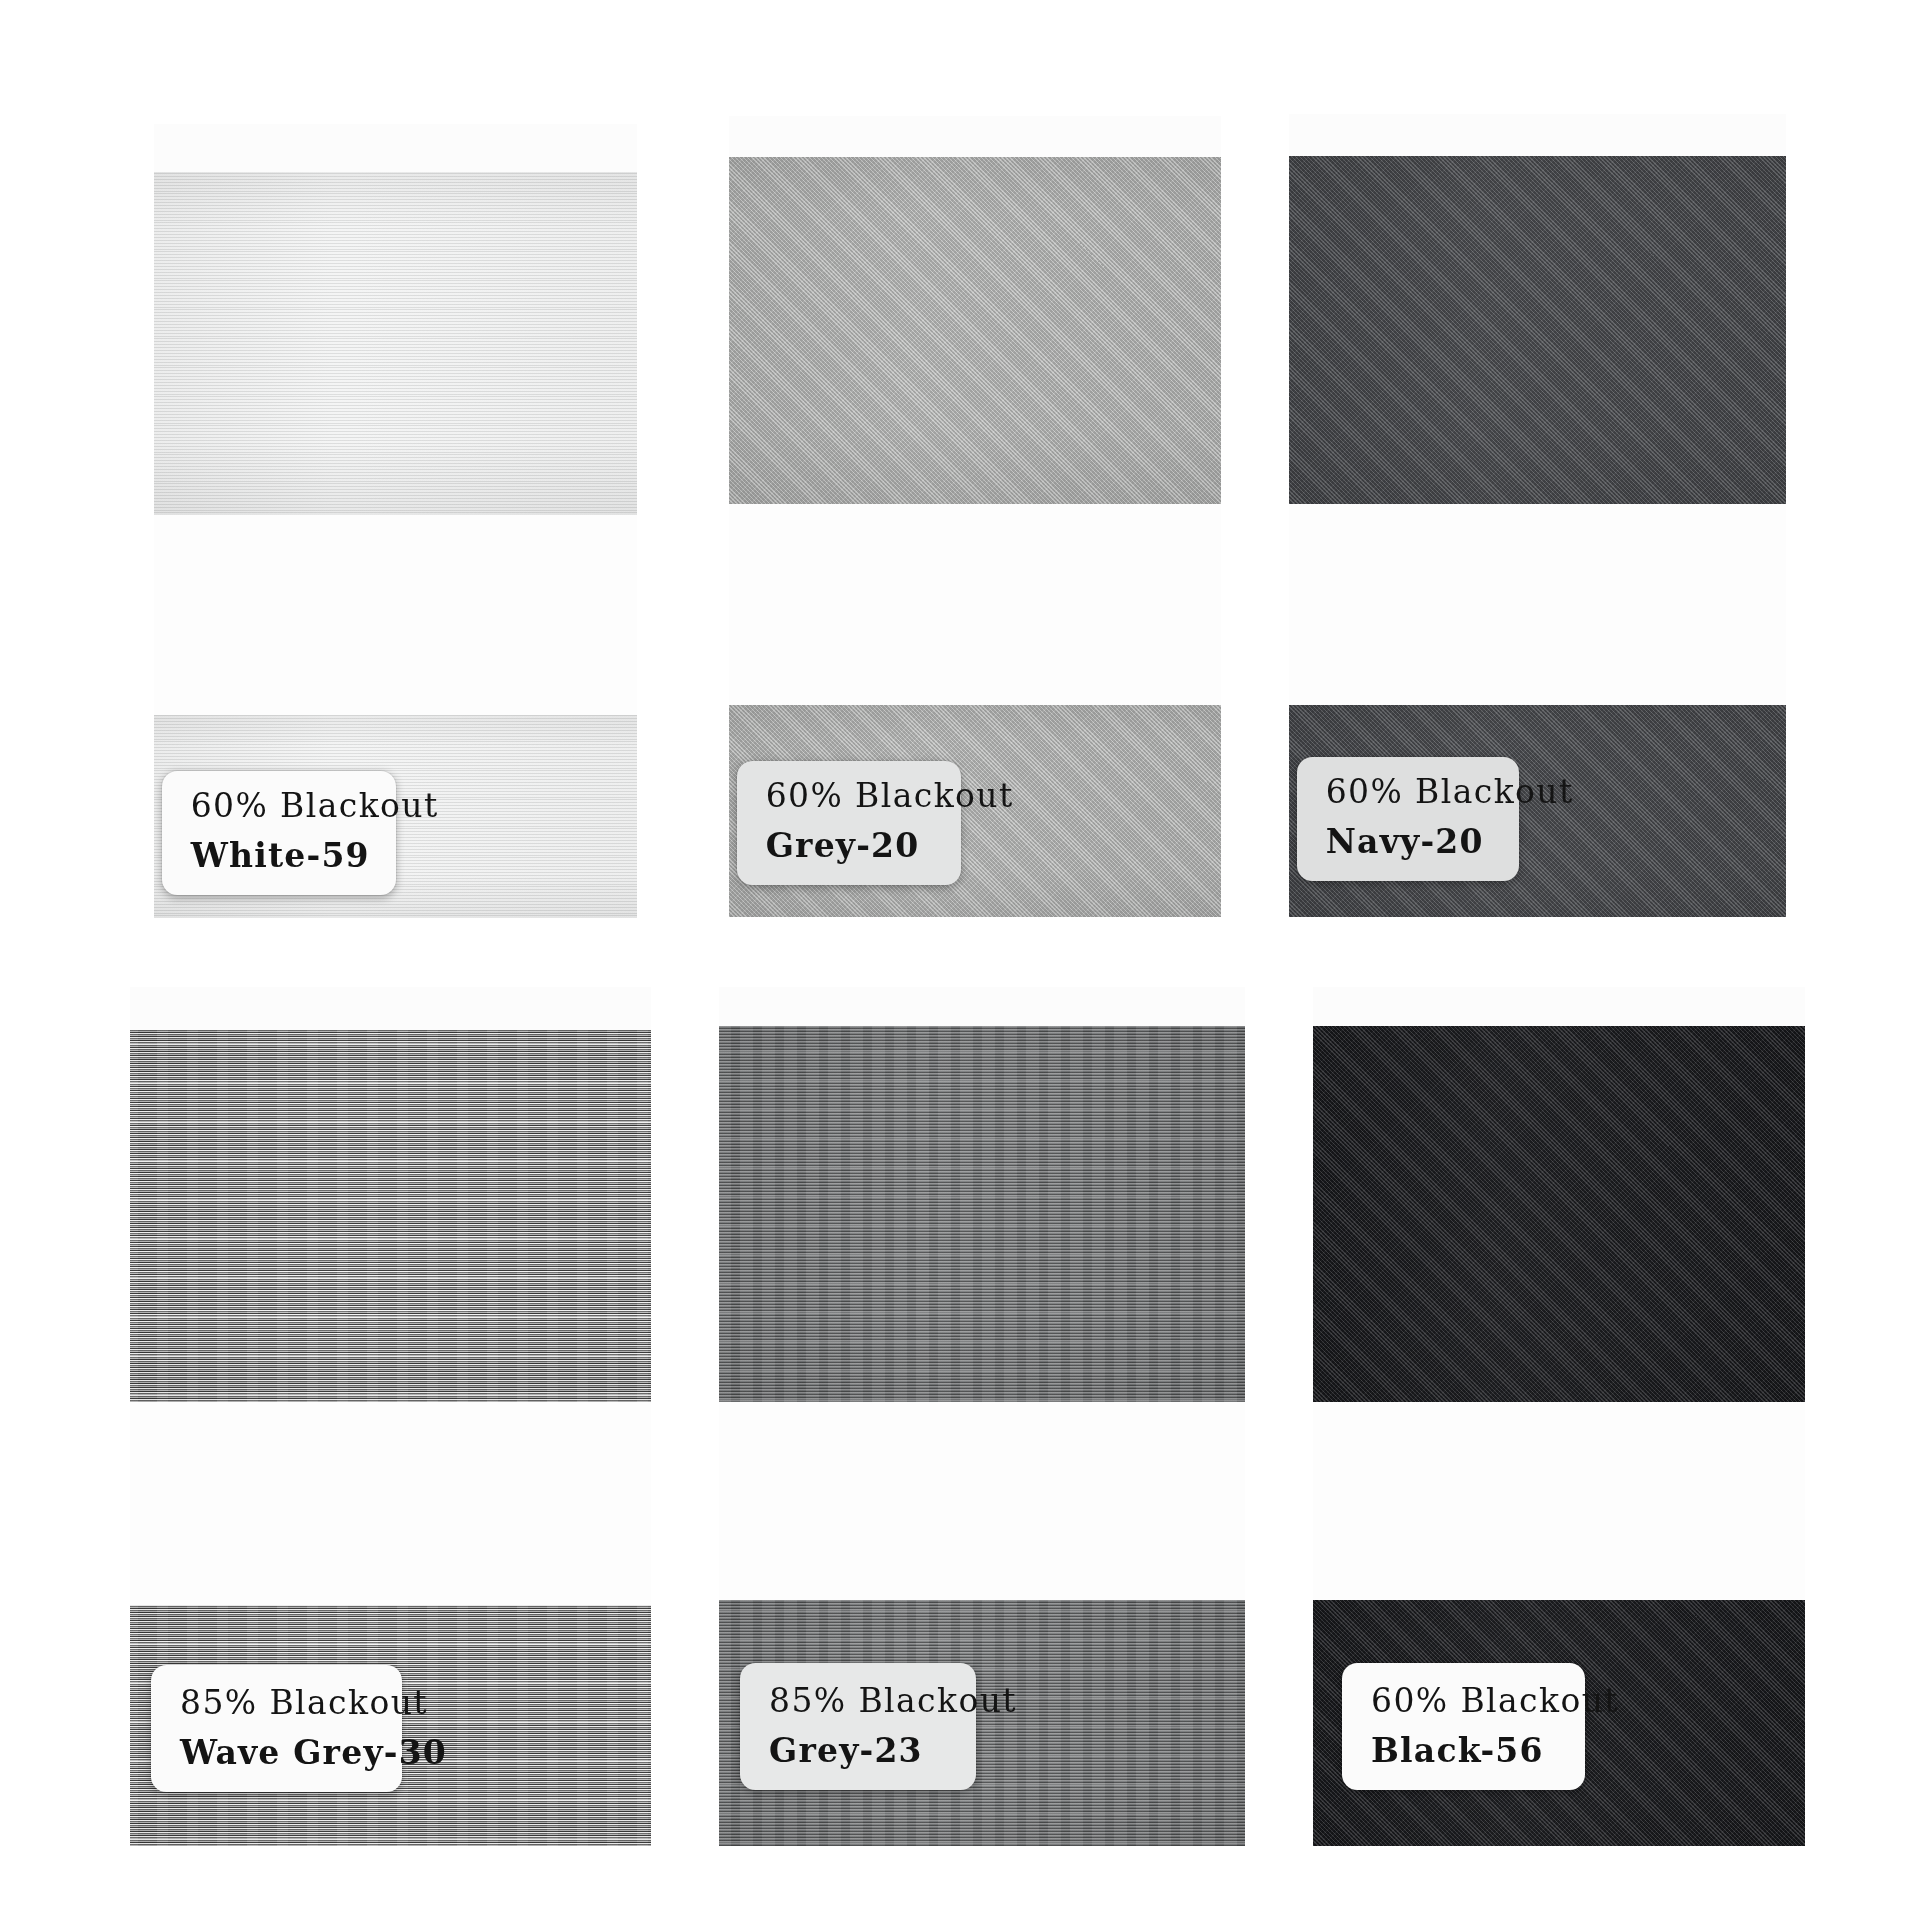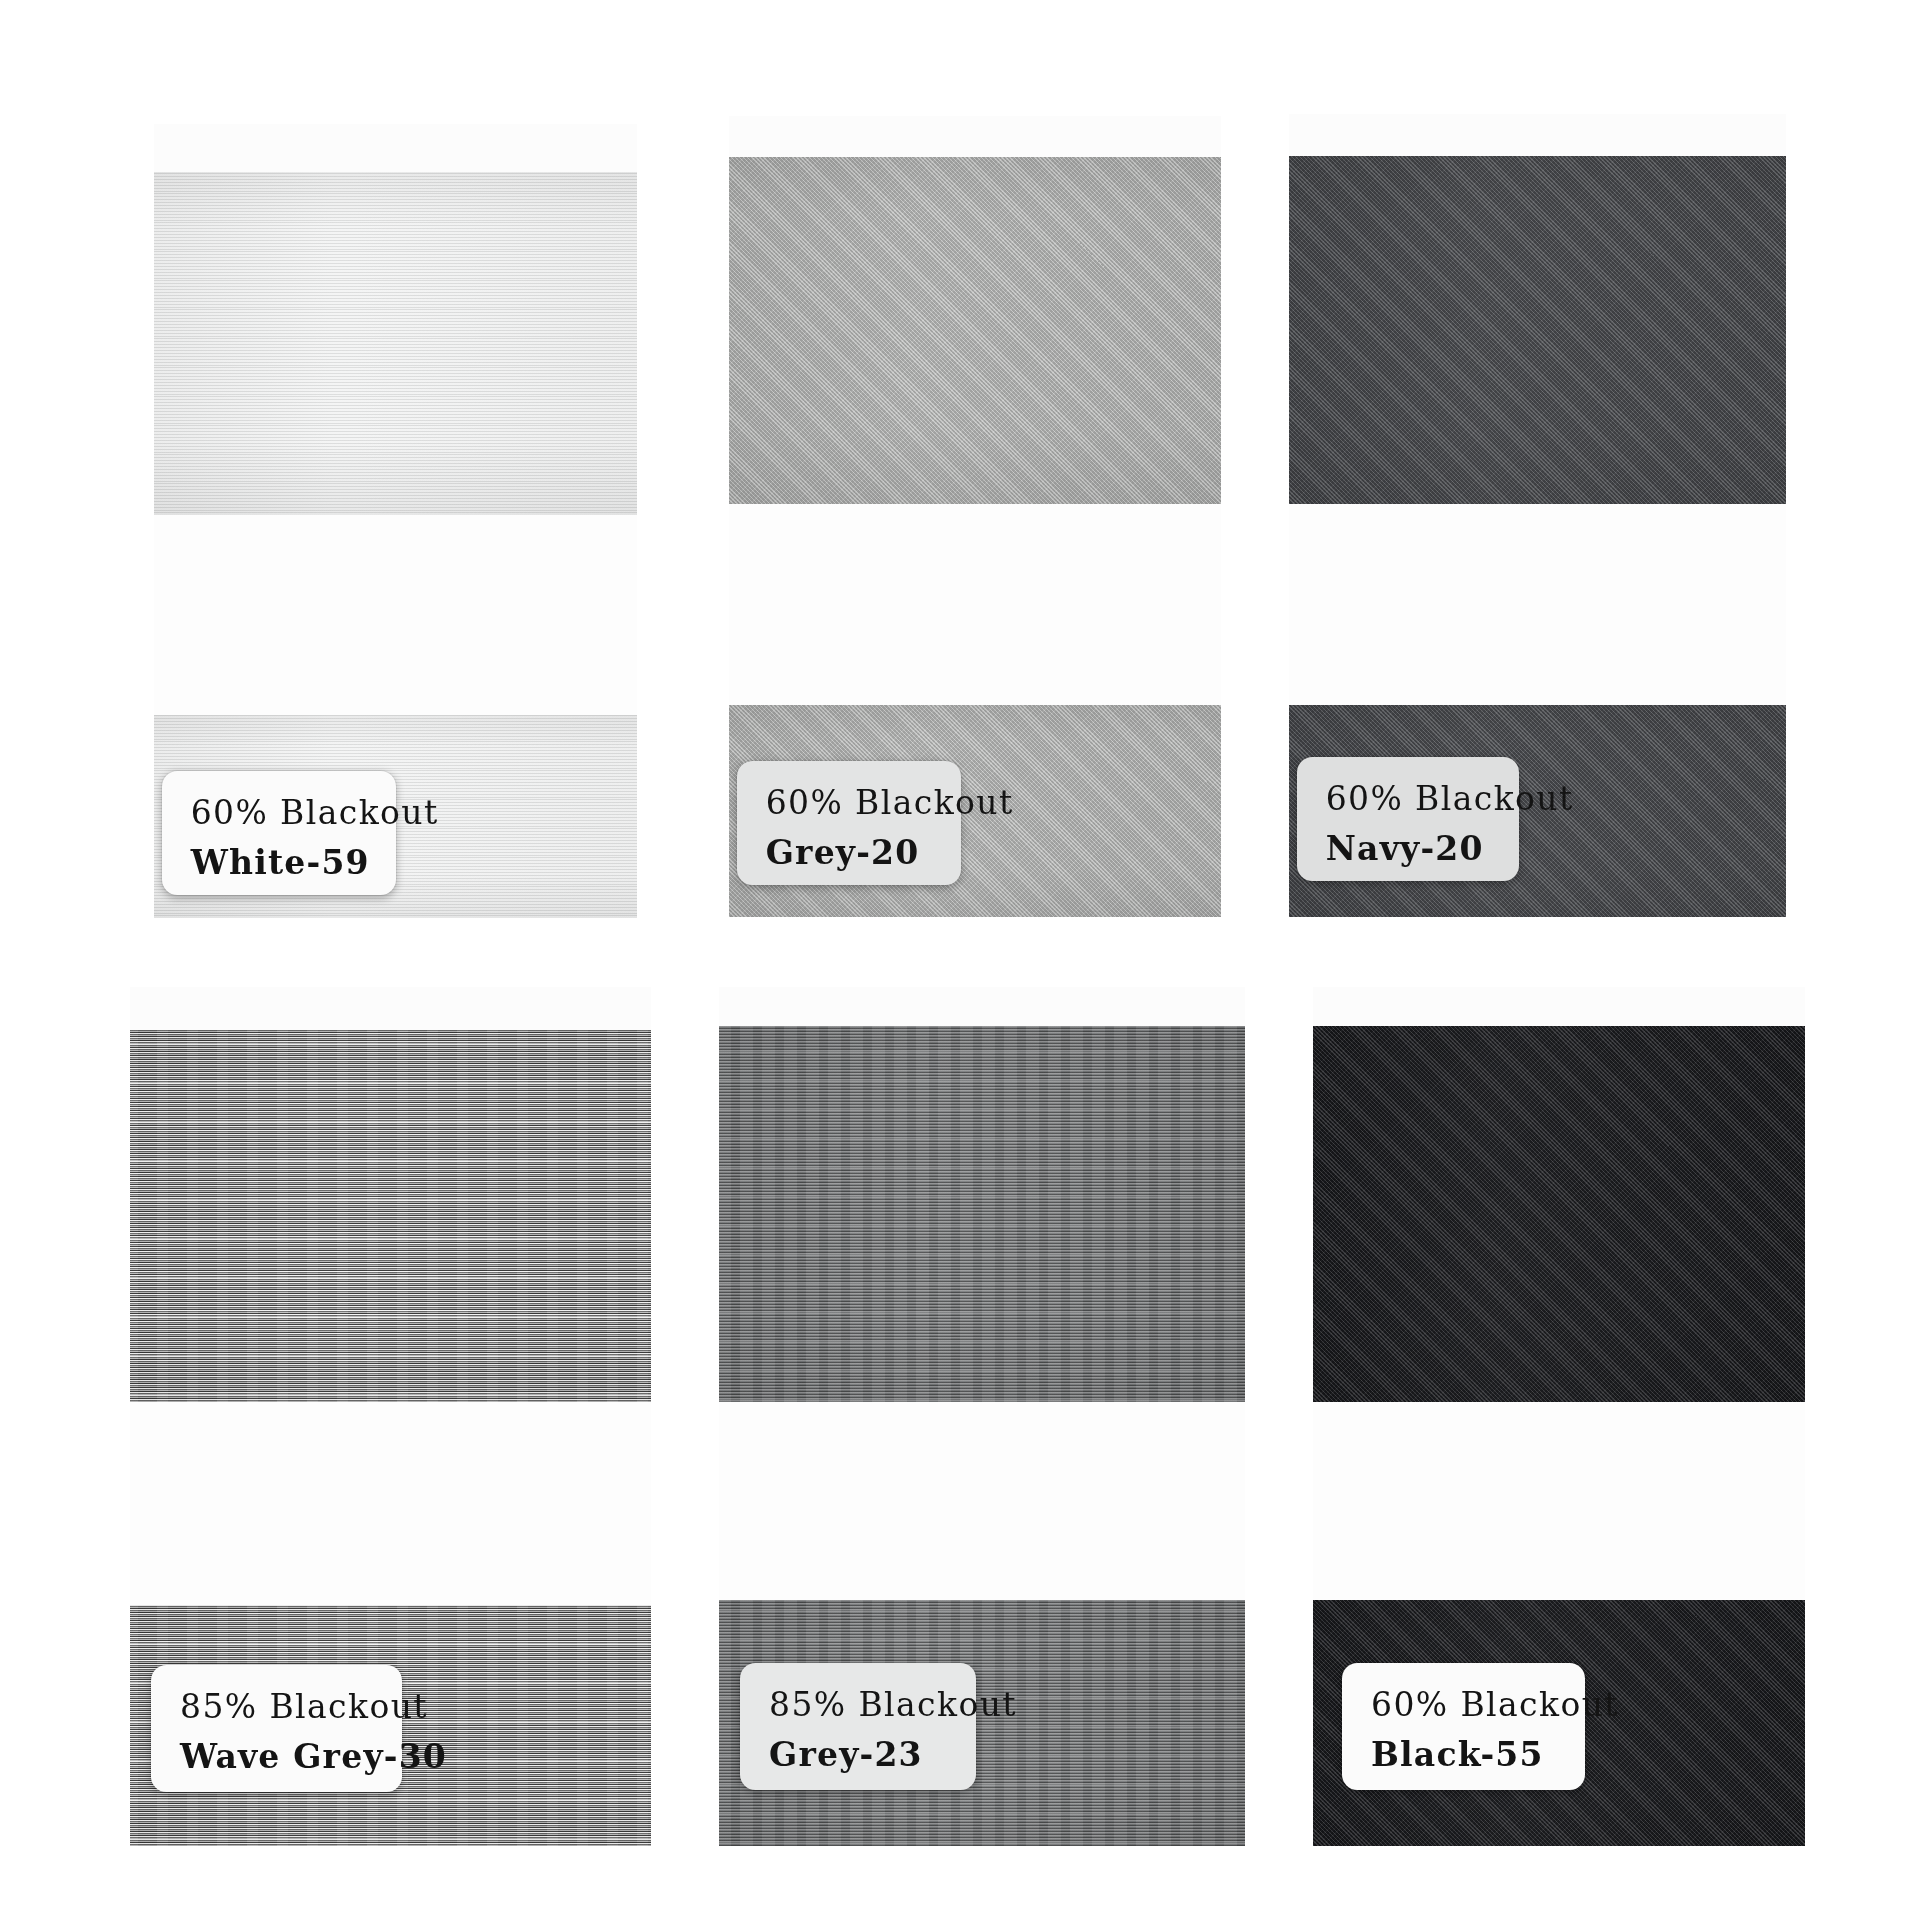--- a/index.html
+++ b/index.html
@@ -100,21 +100,21 @@
   }
 
   
   .label{
     position:absolute;
     border-radius:15.4px;
     box-sizing:border-box;
     padding:25px 25px 21px 29px;
     box-shadow:0 2.9px 8.7px rgba(0,0,0,.30), 0 0 0 1px rgba(0,0,0,.05);
     display:flex;flex-direction:column;
-    justify-content:space-between;
+    justify-content:flex-end;
     gap:15.4px;
   }
   .label .ln{
     font-family:"DejaVu Serif",serif;
     font-size:33px;
     line-height:1.05;
     letter-spacing:1.4px;
     color:#141414;
     white-space:nowrap;
   }
@@ -216,18 +216,18 @@
       <div class="tex tex-twill"></div>
       <div class="shade"></div>
     </div>
     <div class="band strip-mid" style="top:415px;height:198px;"></div>
     <div class="band" style="top:613px;height:246px;background:#191a1e;">
       <div class="tex tex-twill"></div>
       <div class="shade"></div>
     </div>
     <div class="label" style="left:29px;top:676px;width:243px;height:127px;background:#fbfbfb;">
       <span class="ln ln1">60% Blackout</span>
-      <span class="ln ln2">Black-55</span>
+      <span class="ln ln2">Black-56</span>
     </div>
   </div>
 
 </div>
 
 
 </body></html>

